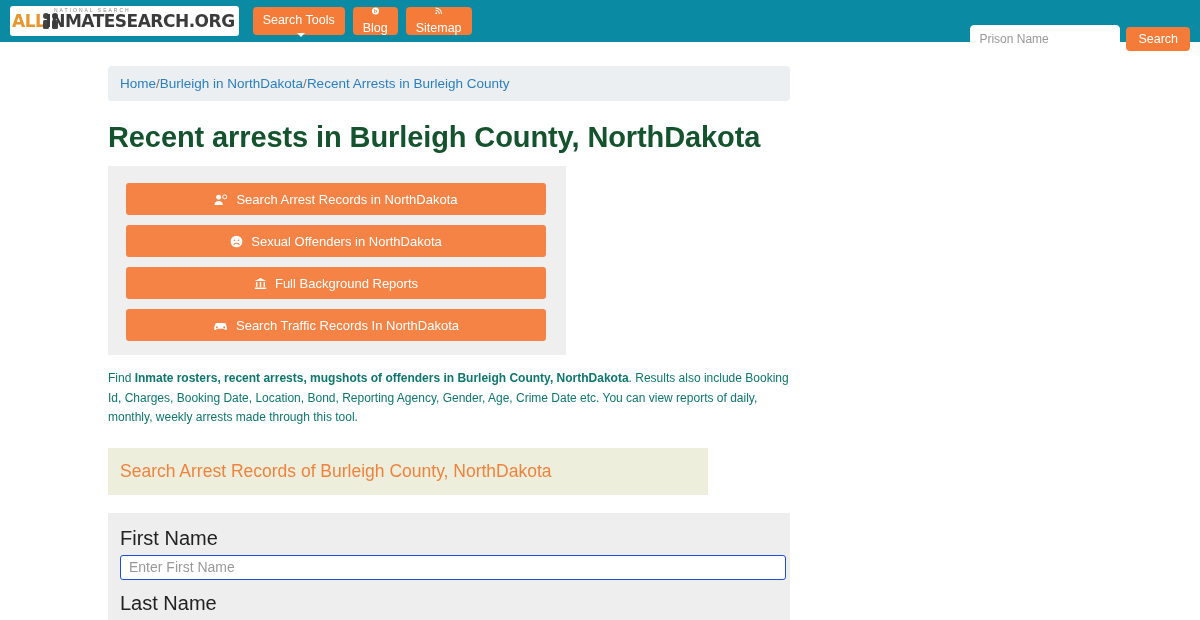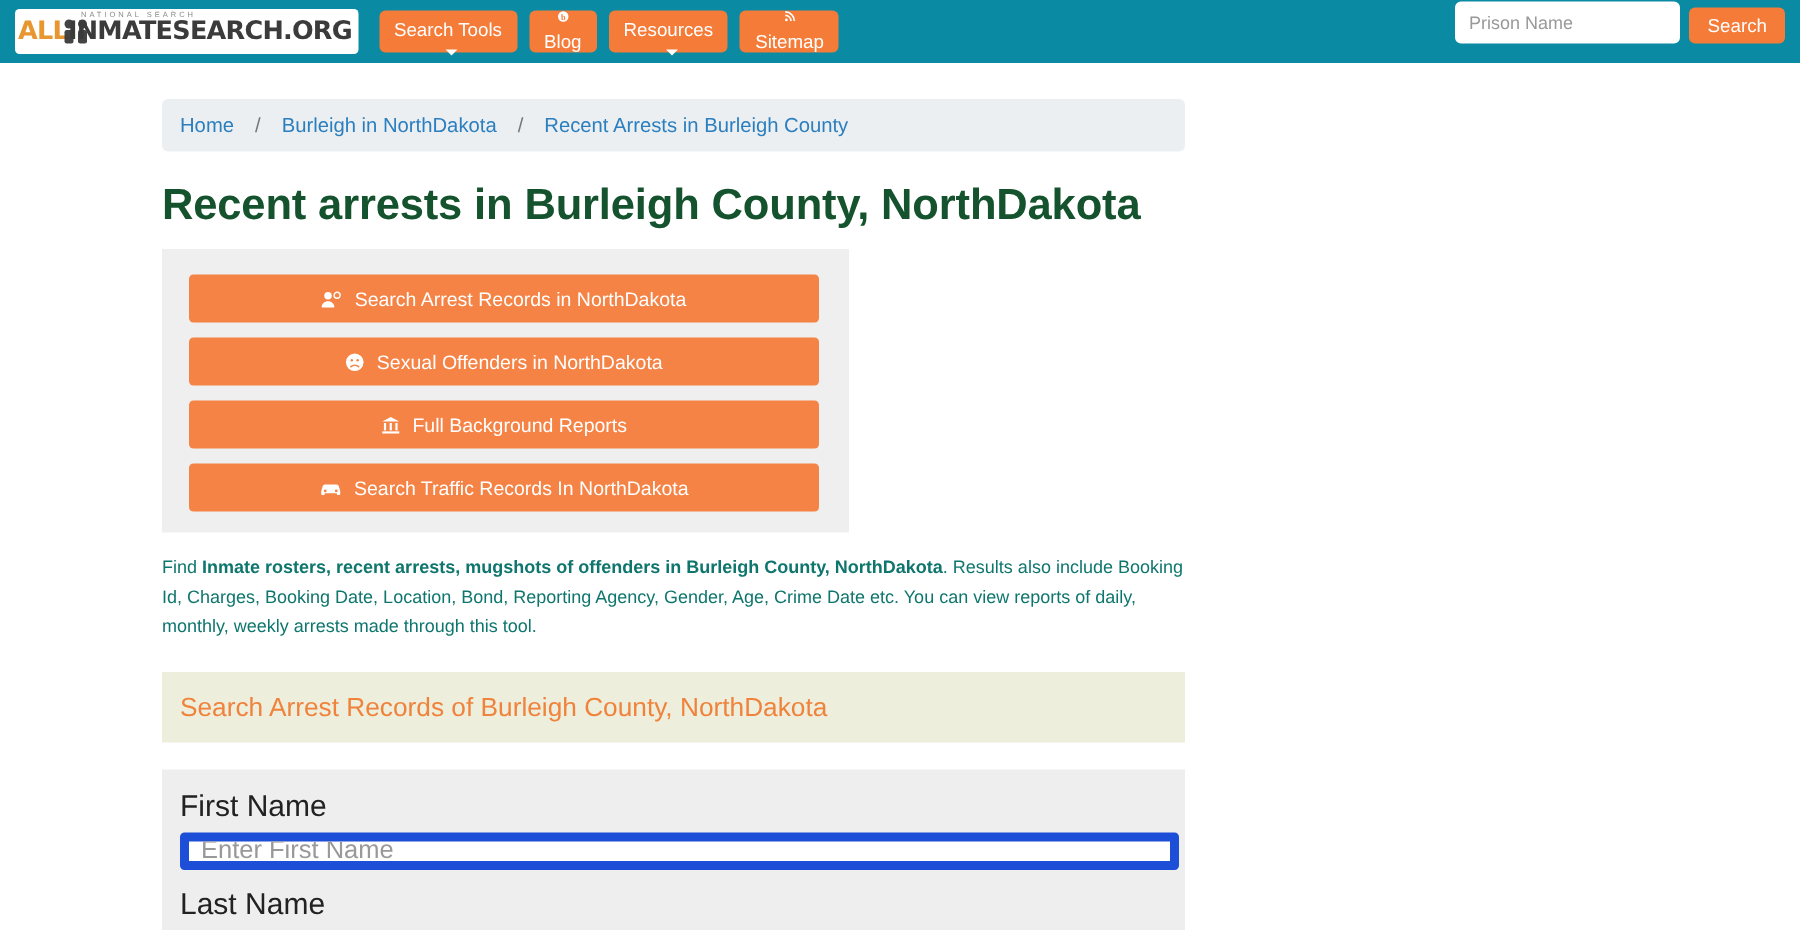--- a/index.html
+++ b/index.html
@@ -77,23 +77,23 @@
     width: 0; height: 0;
     border-left: 4px solid transparent;
     border-right: 4px solid transparent;
     border-top: 4px solid #ffffff;
     margin-left: 4px;
   }
   .navbtn svg { display: block; }
 
   .nav-right {
     position: absolute;
-    right: 10px; top: 1px;
-    display: flex;
-    align-items: flex-end;
+    right: 10px; top: 25px;
+    display: flex;
+    align-items: center;
   }
   .nav-search-input {
     width: 150px;
     height: 28px;
     border: 1px solid #ffffff;
     border-radius: 4px;
     padding: 0 8px;
     font-size: 12px;
     color: #555;
     background: #fff;
@@ -123,21 +123,21 @@
   }
 
   .breadcrumb {
     background: #eceff1;
     border-radius: 4px;
     padding: 10px 12px;
     font-size: 13.5px;
     color: #333;
     display: flex;
     align-items: center;
-    gap: 14px;
+    gap: 0;
     flex-wrap: nowrap;
   }
   .breadcrumb a {
     color: #2b7fbf;
     text-decoration: none;
   }
   .breadcrumb .sep { color: #777; }
 
   h1.page-title {
     font-size: 29px;
@@ -178,42 +178,42 @@
     width: 682px;
   }
   .intro b { font-weight: bold; }
 
   .section-head {
     background: #eeeedd;
     color: #f0833c;
     font-size: 17.5px;
     padding: 13px 12px;
     margin-top: 20px;
-    width: 682px;
+    width: 600px;
   }
 
   .form-panel {
     background: #eeeeee;
     width: 682px;
     margin-top: 18px;
     padding: 14px 12px 12px 12px;
   }
   .form-label {
     font-size: 20px;
     color: #222;
     margin-bottom: 5px;
   }
   .form-input {
     display: block;
     width: 666px;
     height: 25px;
-    border: 6px solid #1d4ed8;
+    border: 1px solid #1d4ed8;
     border-radius: 3px;
     background: #ffffff;
-    font-size: 17px;
+    font-size: 14px;
     color: #555;
     padding: 0 8px;
     margin-bottom: 12px;
     outline: none;
   }
   .form-input::placeholder { color: #999999; }
 </style>
 </head>
 <body>
 
@@ -242,27 +242,20 @@
   </button>
 
   <button class="navbtn">
     <svg width="13" height="13" viewBox="0 0 16 16">
       <circle cx="8" cy="8" r="7" fill="#fff"></circle>
       <text x="8" y="12" font-size="11" font-family="Liberation Serif, serif" font-weight="bold" fill="#f47b38" text-anchor="middle">b</text>
     </svg>
     <span>Blog</span>
   </button>
 
-  <button class="navbtn">
-    <svg width="13" height="13" viewBox="0 0 16 16">
-      <path d="M8 1.5l1.9 4 4.3.5-3.2 2.9.9 4.3L8 11l-3.9 2.2.9-4.3L1.8 6l4.3-.5z" fill="#fff"></path>
-    </svg>
-    <span>Resources</span>
-    <span class="caret"></span>
-  </button>
 
   <button class="navbtn">
     <svg width="13" height="13" viewBox="0 0 16 16">
       <circle cx="3.5" cy="12.5" r="1.8" fill="#fff"></circle>
       <path d="M2 7.5a6.5 6.5 0 0 1 6.5 6.5h2.2A8.7 8.7 0 0 0 2 5.3z" fill="#fff"></path>
       <path d="M2 3a11 11 0 0 1 11 11h2.2A13.2 13.2 0 0 0 2 0.8z" fill="#fff"></path>
     </svg>
     <span>Sitemap</span>
   </button>
 

